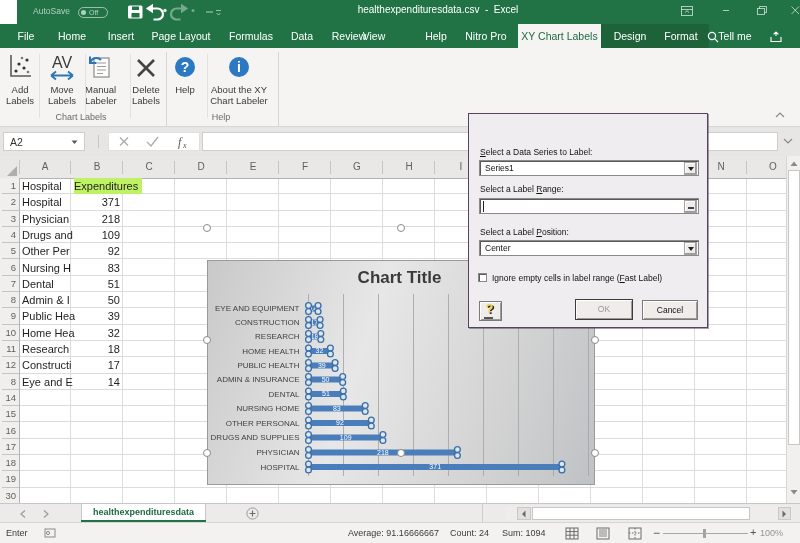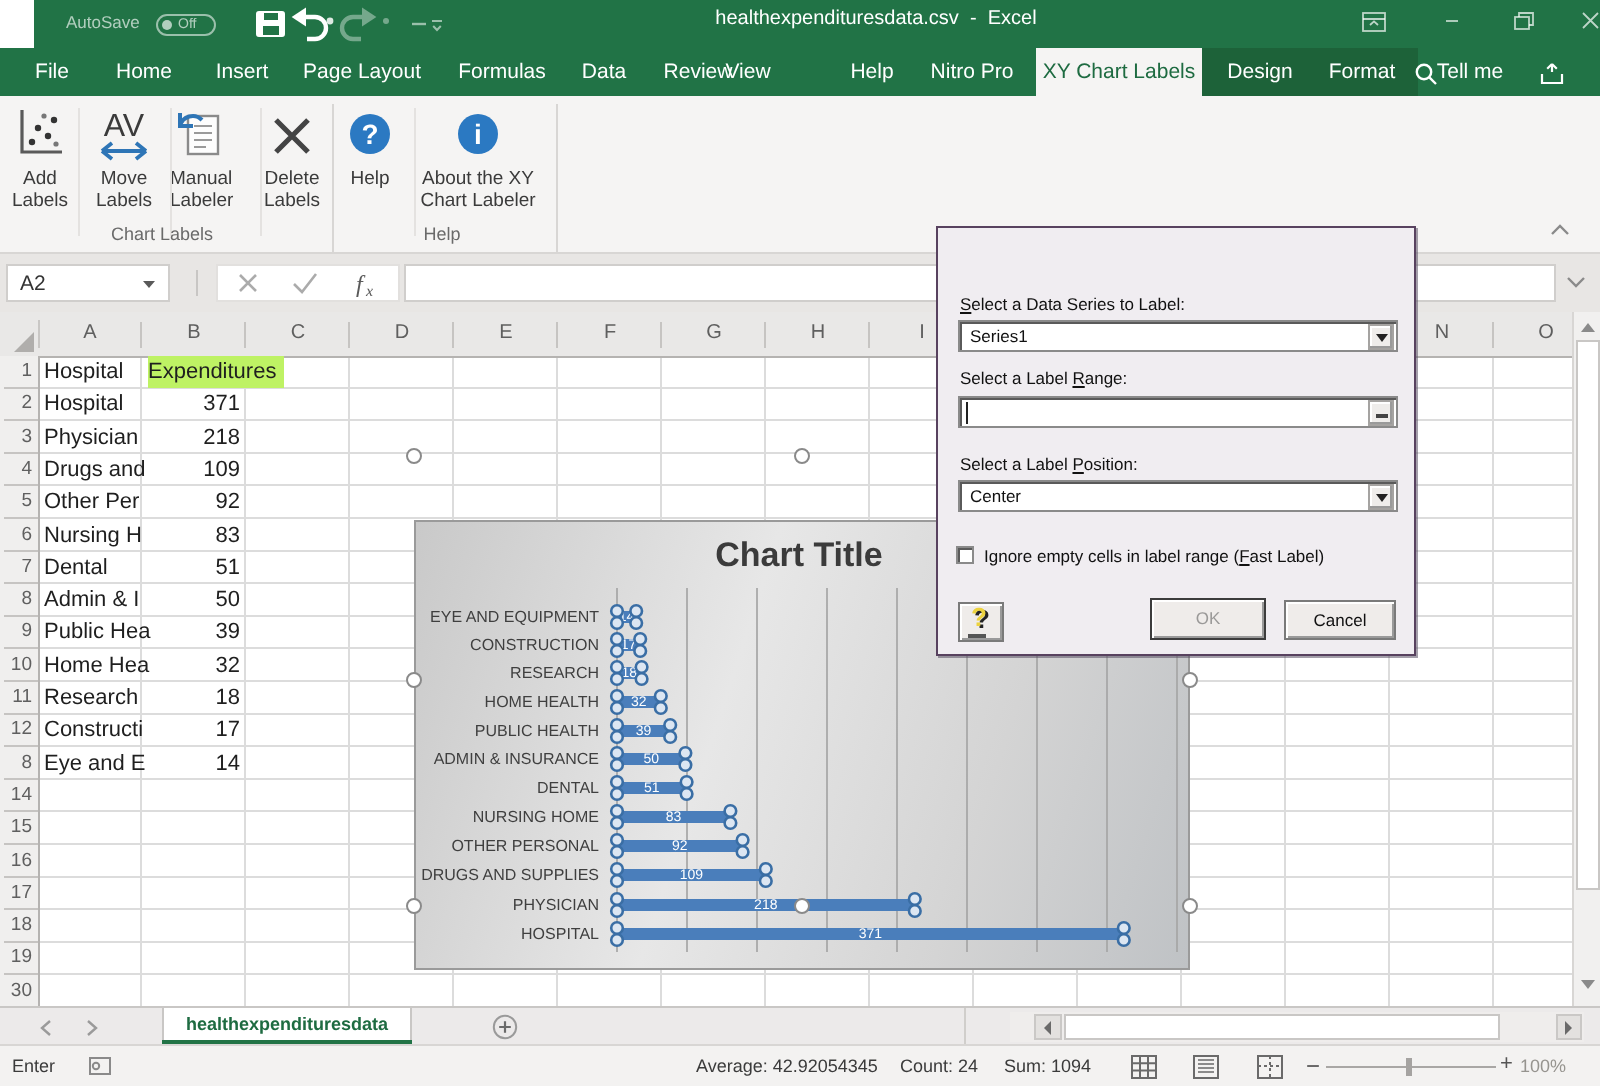--- a/index.html
+++ b/index.html
@@ -420,21 +420,21 @@
           </svg>
       </div>
     </div>
   </div>
   <div class="abs" id="statusbar">
     <div style="position:absolute;left:6px;top:5px;">Enter</div>
     <svg width="12" height="12" viewBox="0 0 12 12" style="position:absolute;left:44px;top:4px;">
       <rect x="1" y="2" width="10" height="8" fill="none" stroke="#8a8a8a" stroke-width="1"></rect>
       <circle cx="4" cy="6" r="1.6" fill="none" stroke="#8a8a8a" stroke-width="1"></circle>
     </svg>
-    <div style="position:absolute;left:348px;top:5px;">Average: 42.92054345</div>
+    <div style="position:absolute;left:348px;top:5px;">Average: 91.16666667</div>
     <div style="position:absolute;left:450px;top:5px;">Count: 24</div>
     <div style="position:absolute;left:502px;top:5px;">Sum: 1094</div>
     <svg width="90" height="14" viewBox="0 0 90 14" style="position:absolute;left:565px;top:4px;">
       <g stroke="#6a6a6a" fill="none" stroke-width="1">
         <rect x="1" y="1" width="12" height="11"></rect>
           <path d="M1 4.6 h12 M1 8.2 h12 M5 1 v11 M9 1 v11"></path>
         <rect x="32" y="1" width="12" height="11"></rect>
           <path d="M34 3 h8 M34 5 h8 M34 7 h8 M34 9 h8" stroke-width="0.8"></path>
         <rect x="64" y="1" width="12" height="11"></rect>
           <path d="M64 6 h12 M70 1 v11" stroke-dasharray="1.5 1.5"></path>

